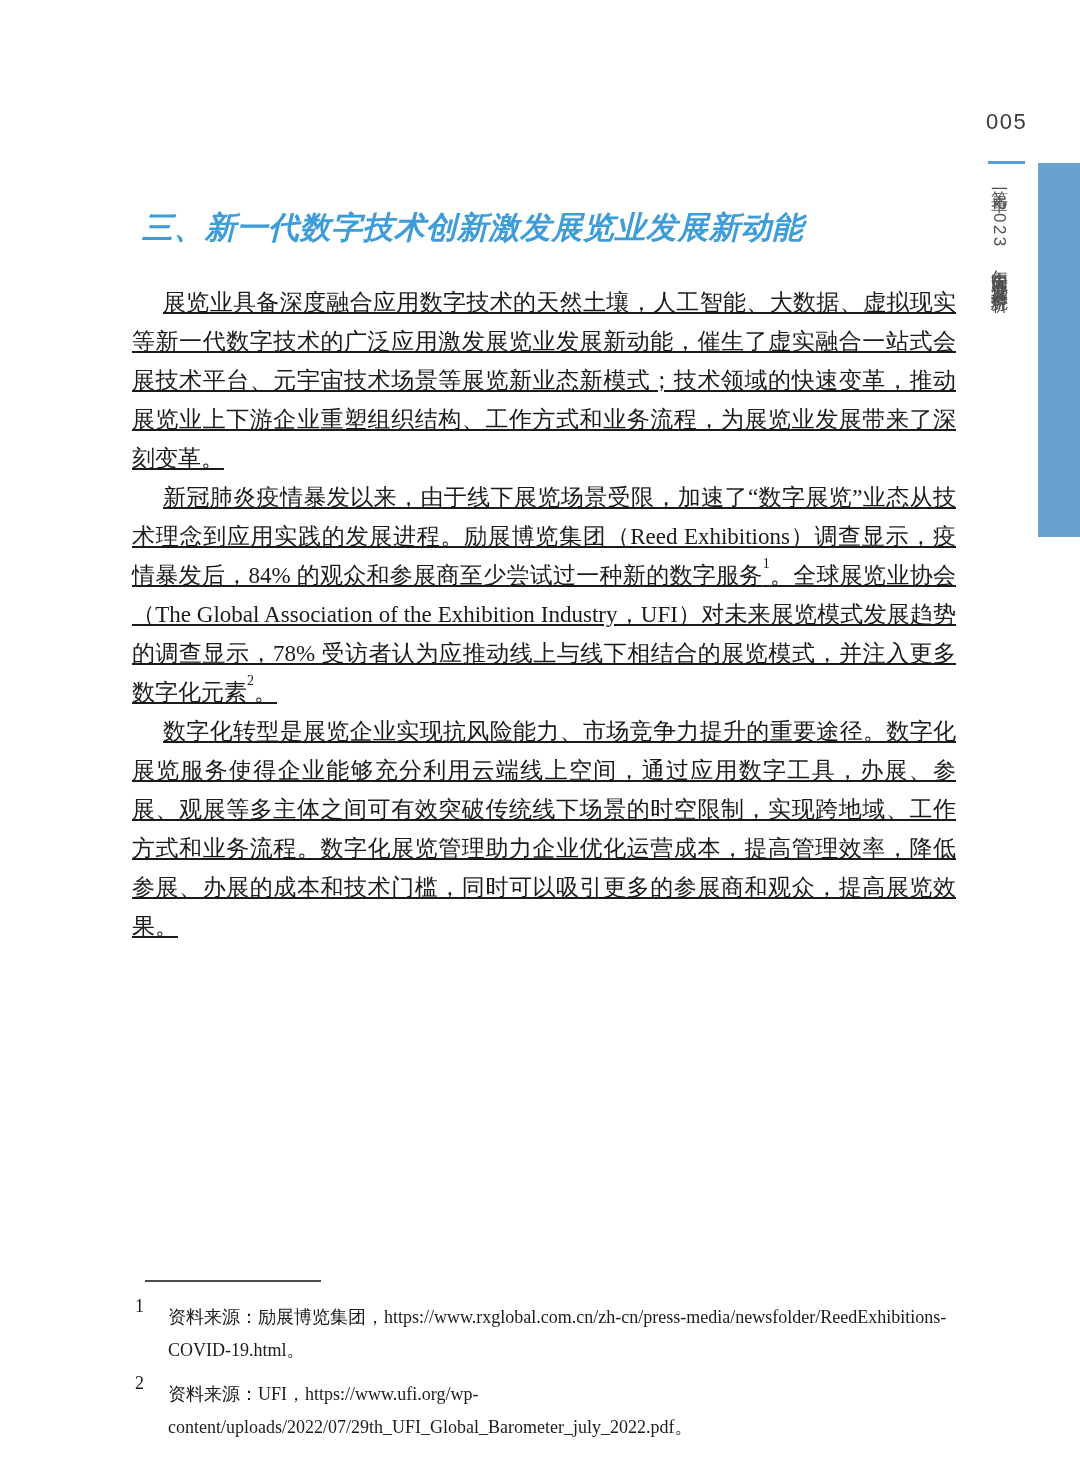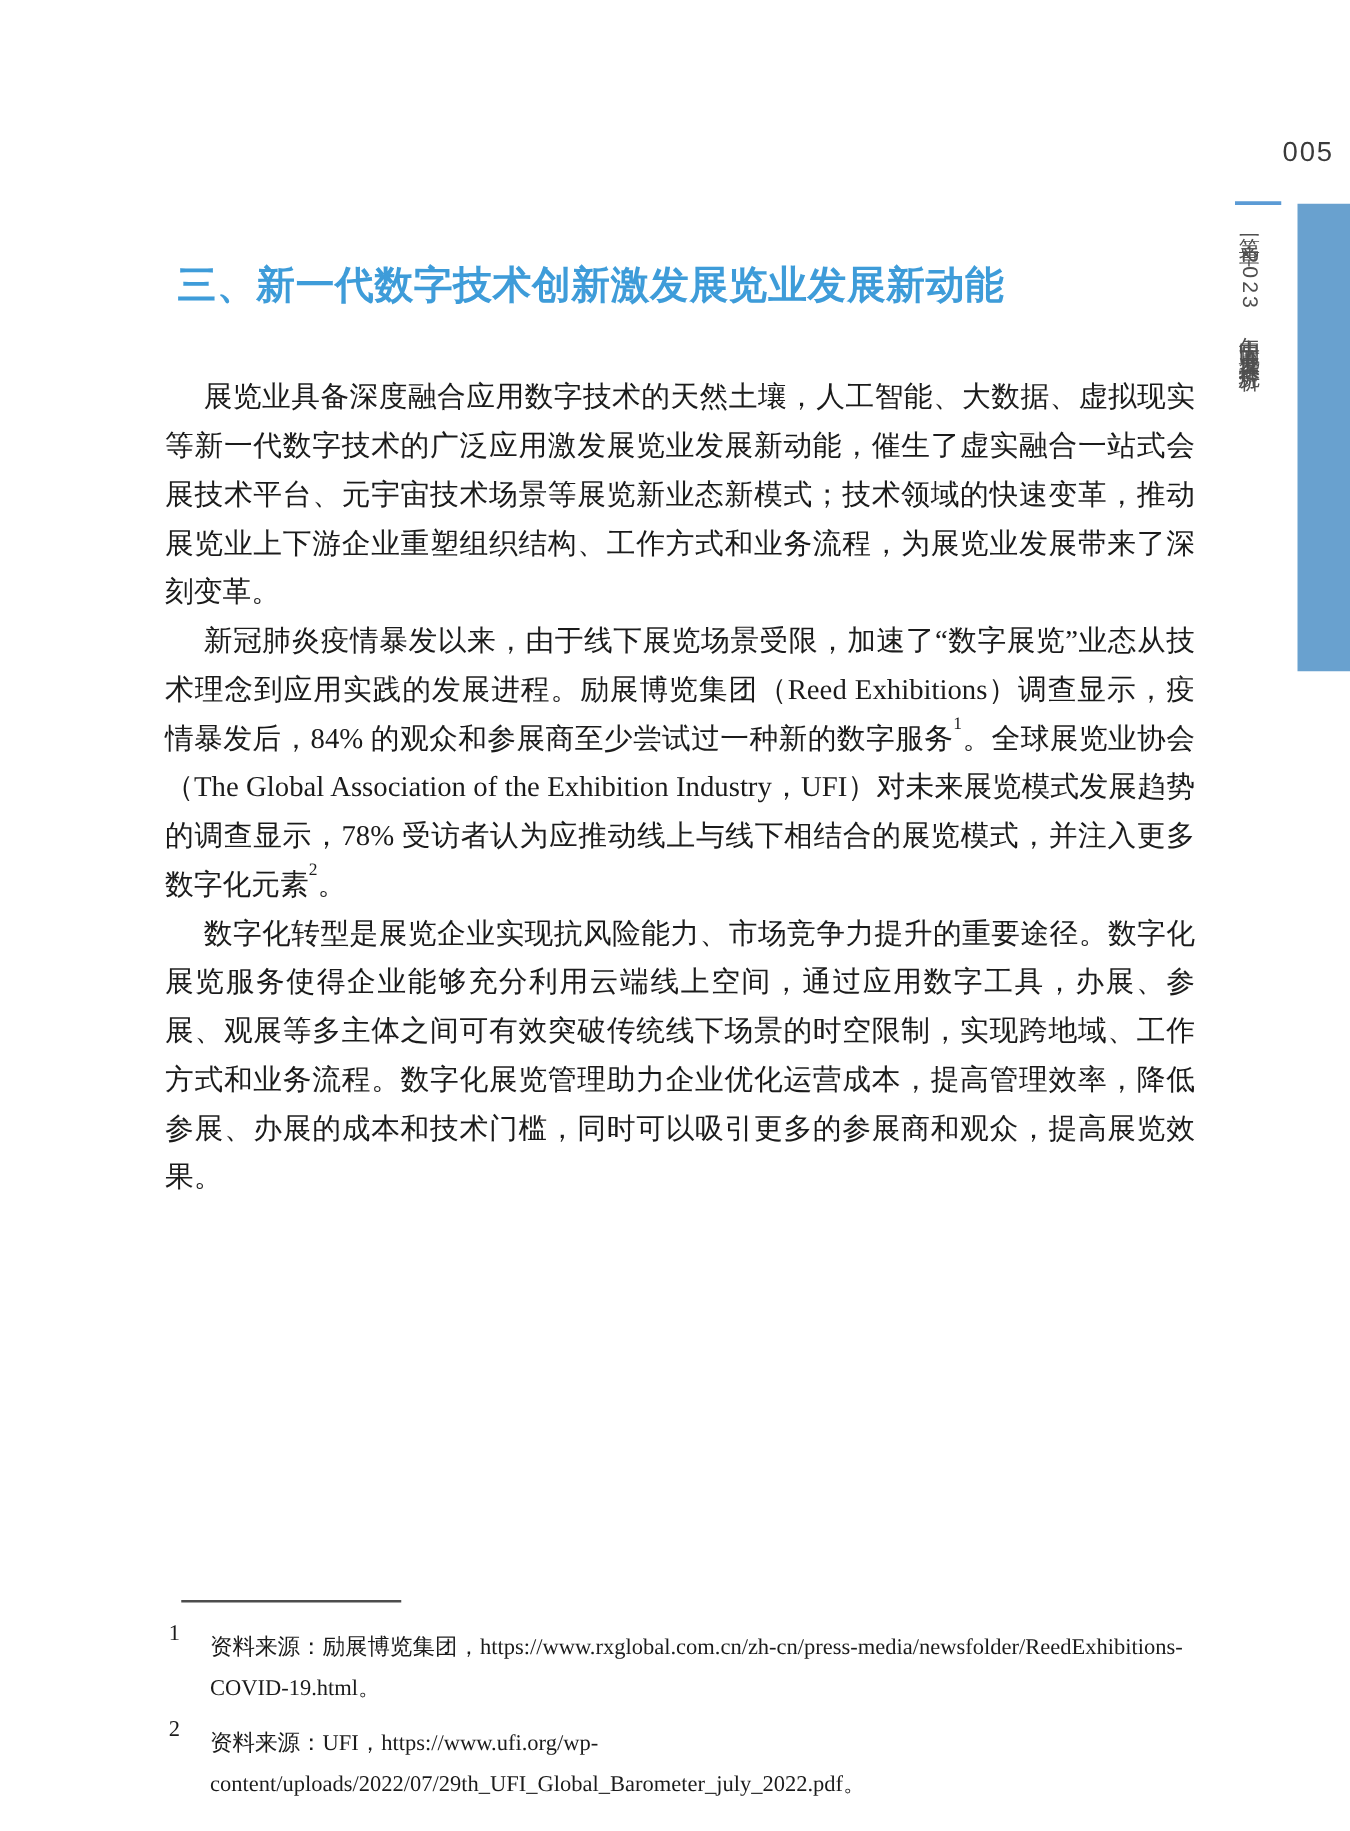--- a/index.html
+++ b/index.html
@@ -12,21 +12,21 @@
   }
   html,body{margin:0;padding:0;}
   body{
     width:1080px;height:1465px;position:relative;background:#ffffff;
     font-family:"Liberation Serif","DejaVu Serif",serif;
     overflow:hidden;
   }
   .page-number{
     position:absolute;left:986px;top:109px;
     font-family:"Liberation Sans","DejaVu Sans",sans-serif;
-    font-size:22px;letter-spacing:1.5px;color:#3A3A3A;margin-left:40px;
+    font-size:22px;letter-spacing:1.5px;color:#3A3A3A;
   }
   .head-rule{
     position:absolute;left:988px;top:161px;width:37px;height:3px;
     background:var(--rule_blue);
   }
   .side-bar{
     position:absolute;left:1038px;top:163px;width:42px;height:374px;
     background:var(--bar_blue);
   }
   .side-text{
@@ -34,25 +34,27 @@
     writing-mode:vertical-rl;text-orientation:mixed;
     font-family:"Liberation Sans","DejaVu Sans",sans-serif;
     font-size:17px;letter-spacing:2.5px;color:var(--side_text);
   }
   .side-text .side-title-part{margin-inline-start:16px;}
   .section-heading{
     position:absolute;left:142px;top:208px;margin:0;width:840px;
     font-family:"Liberation Sans","DejaVu Sans",sans-serif;
     font-size:31px;line-height:40px;font-weight:700;letter-spacing:0.5px;
     color:var(--heading_blue);
+    font-style:italic;
   }
   .content{
-    position:absolute;left:132px;top:298px;width:824px;
+    position:absolute;left:132px;top:283px;width:824px;
     font-size:23px;line-height:39px;text-align:justify;
     color:var(--body_text);
+    text-decoration:underline;
   }
   .content p{margin:0;text-indent:31px;}
   .fn-ref{
     font-size:14px;line-height:0;position:relative;top:-0.45em;
   }
   .fn-sep{
     position:absolute;left:145px;top:1280px;width:176px;height:2px;
     background:var(--sep_gray);
   }
   .footnotes{

